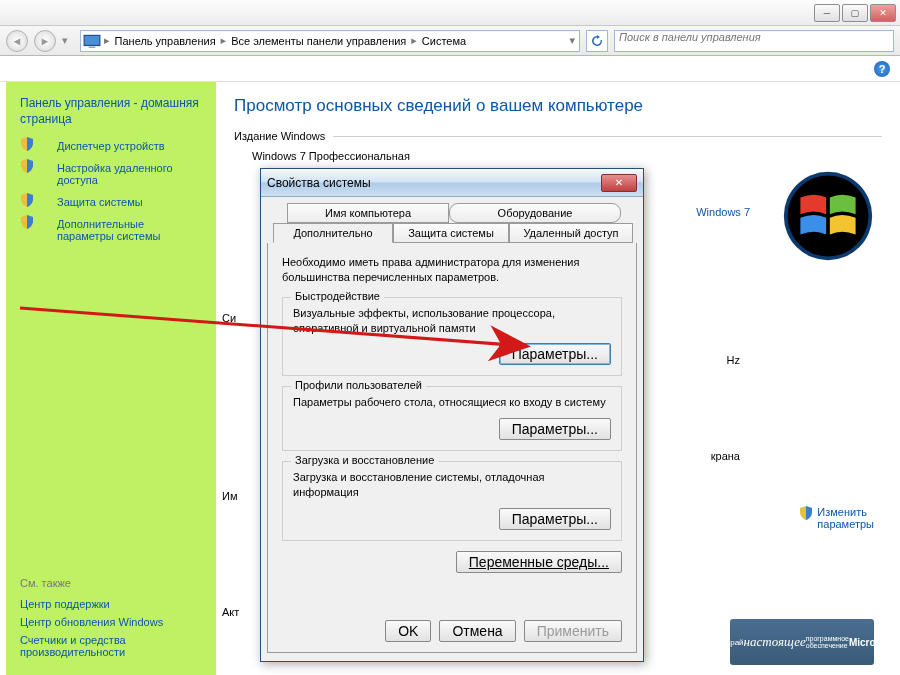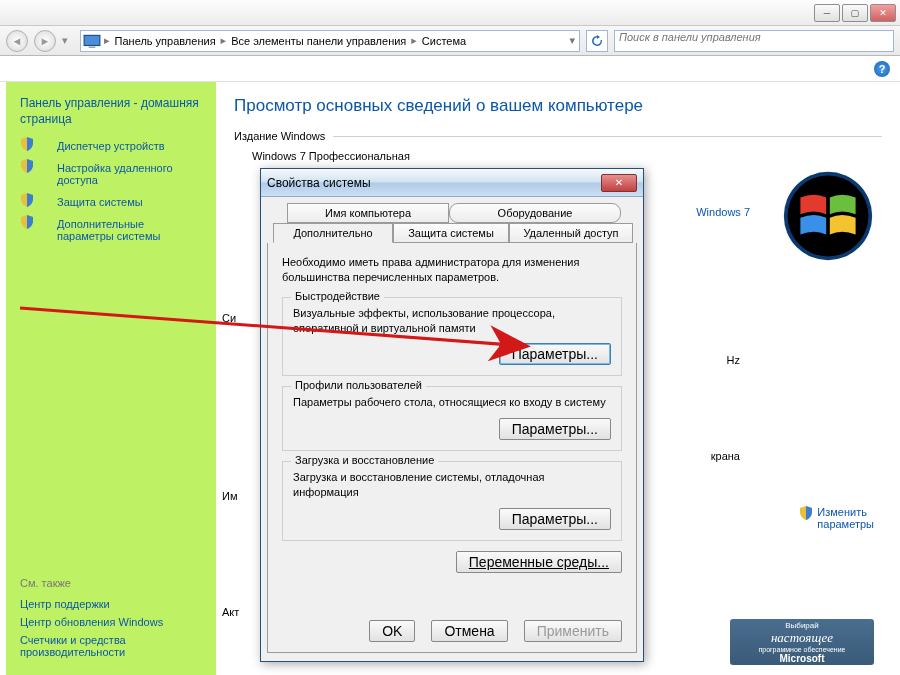--- a/index.html
+++ b/index.html
@@ -36,21 +36,21 @@
 .side-spacer{flex:1;}
 .side-sub{color:#777; margin-bottom:6px;}
 
 .content{flex:1; padding:14px 18px 8px 18px; position:relative; overflow:hidden;}
 .ch1{color:#0b57a8; font-size:17px; font-weight:400; margin-bottom:14px;}
 .groupline{display:flex; align-items:center; gap:8px; margin-bottom:6px;}
 .groupline .lbl{color:#000;}
 .hr{flex:1; height:1px; background:#d0d0d0;}
 .edition-name{color:#000; padding:2px 0 2px 18px;}
 .right-logo{position:absolute; right:26px; top:88px;}
-.genuine-banner{position:absolute; right:26px; bottom:10px; width:144px; height:46px; background:linear-gradient(#4a6e8f,#3a5a78); border-radius:3px; color:#fff; font-size:9px; display:flex; flex-direction:column; align-items:center; justify-content:center; padding:2px;text-align:center;}
+.genuine-banner{position:absolute; right:26px; bottom:10px; width:144px; height:46px; background:linear-gradient(#4a6e8f,#3a5a78); border-radius:3px; color:#fff; font-size:9px; display:flex; flex-direction:row; align-items:center; justify-content:center; padding:2px;}
 .genuine-banner .l1{font-size:8px;}
 .genuine-banner .l2{font-size:13px; font-family:Georgia,serif; font-style:italic;}
 .genuine-banner .l3{font-size:7px;}
 .genuine-banner .l4{font-size:10px; font-weight:bold;}
 .change-link{position:absolute; right:26px; top:424px; display:flex; gap:4px; align-items:flex-start;}
 .change-link a{color:#0b57a8; text-decoration:none;}
 .bg-label{color:#999; position:absolute;}
 .sec{position:absolute; color:#000;}
 
 
@@ -70,21 +70,21 @@
 .t4{left:126px;width:116px;}
 .t5{left:242px;width:124px;}
 .tab-panel{border:1px solid #9b9b9b; border-top:0; background:#f0f0f0; margin-top:-4px; padding:12px 14px 10px 14px; height:410px; position:relative;}
 .note{font-size:11px; color:#000; margin-bottom:12px; line-height:1.35;}
 .fieldset{border:1px solid #cfcfcf; padding:8px 10px 10px 10px; margin-bottom:10px; position:relative;}
 .legend{position:absolute; top:-8px; left:8px; background:#f0f0f0; padding:0 4px; font-size:11px;}
 .fs-text{font-size:11px; line-height:1.35; margin-bottom:8px;}
 .btn{height:22px; border:1px solid #888; background:linear-gradient(#fafafa,#e2e2e2); font-size:14px; padding:0 12px; border-radius:2px; cursor:default;}
 .btn.hl{border-color:#3c7fb1; box-shadow:0 0 0 1px #7db7e4 inset;}
 .btn-right{display:flex; justify-content:flex-end;}
-.dlg-buttons{position:absolute; bottom:10px; right:14px; display:flex; gap:16px;}
+.dlg-buttons{position:absolute; bottom:10px; right:14px; display:flex; gap:8px;}
 .btn.disabled{color:#9a9a9a;}
 
 
 .arrow{position:absolute; left:20px; top:280px; pointer-events:none;}
 .arrow svg{overflow:visible;}
 
 
 .shield svg{width:14px;height:14px;}
 </style>
 </head>

